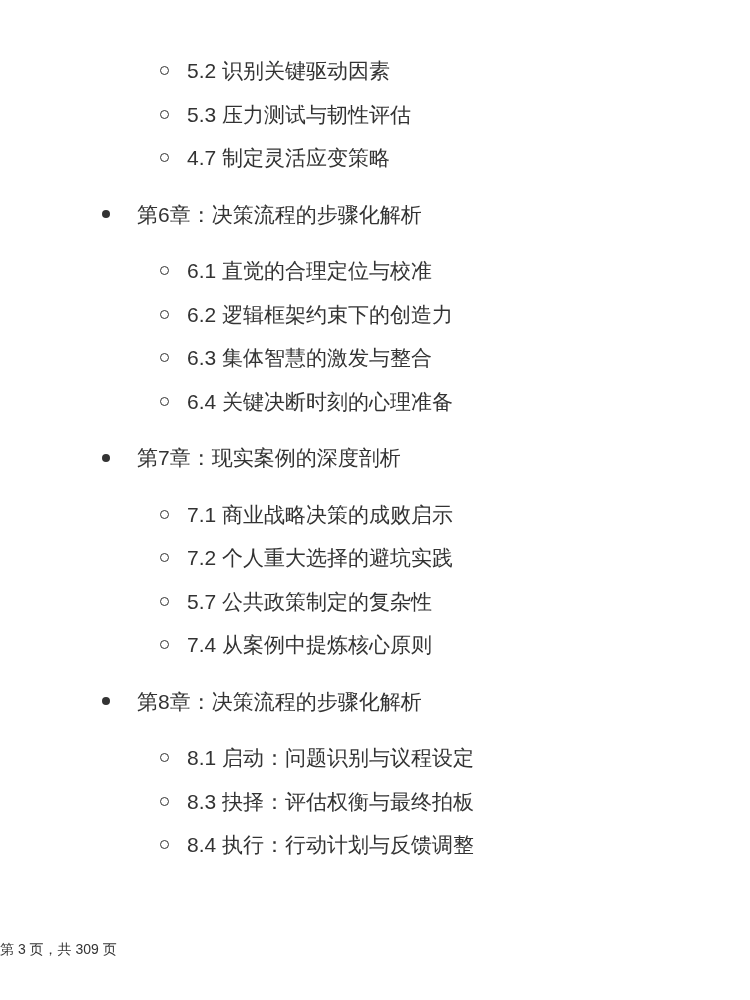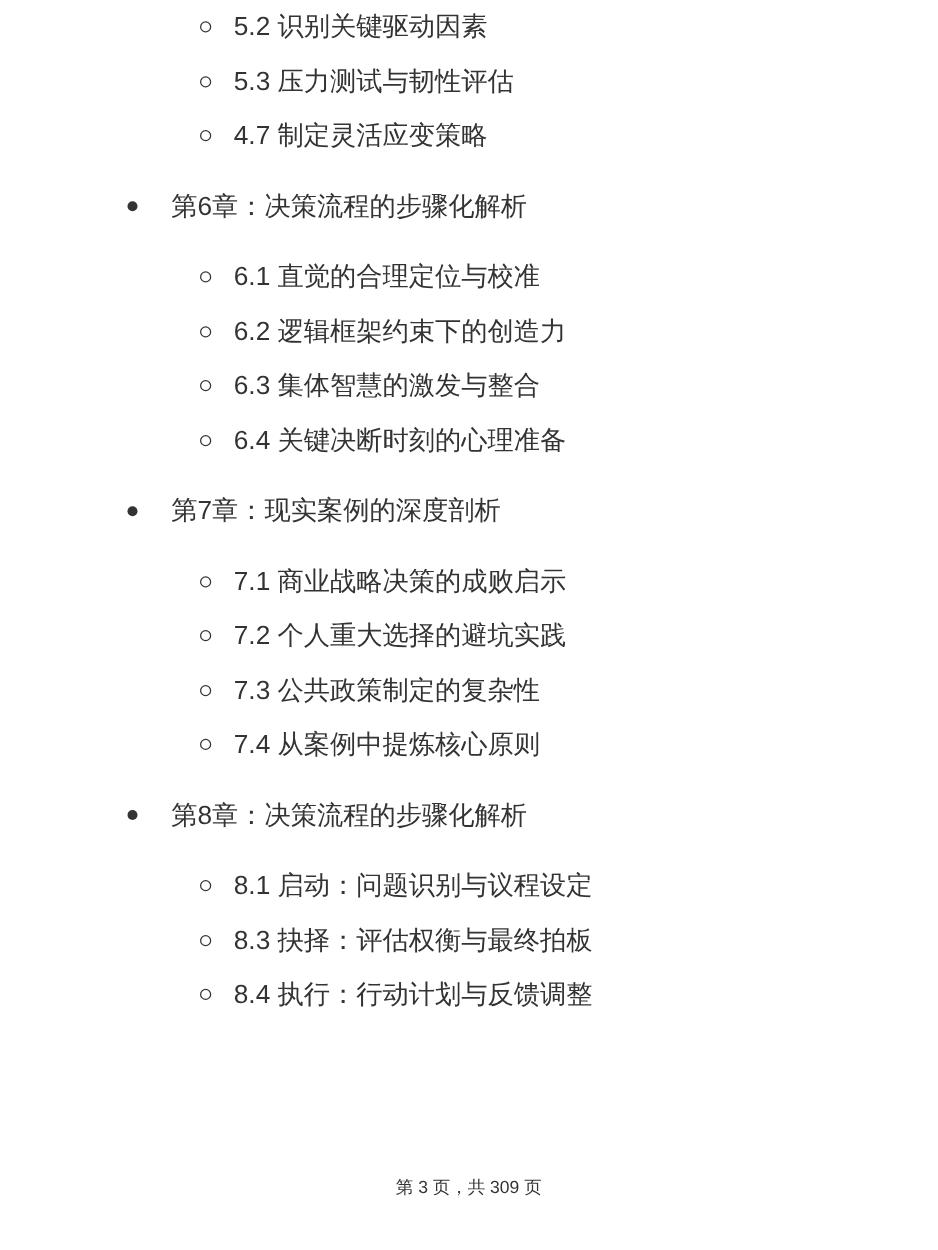--- a/index.html
+++ b/index.html
@@ -9,20 +9,21 @@
   }
   body {
     width: 750px;
     height: 1000px;
     position: relative;
     overflow: hidden;
     font-family: "Liberation Sans", "DejaVu Sans", sans-serif;
     color: #333333;
   }
   .content {
+    padding-top: 49px;
   }
   .row {
     display: flex;
     align-items: center;
     height: 43.5px;
     font-size: 21px;
     line-height: 1.4;
     white-space: nowrap;
   }
   .chapter-row {
@@ -51,21 +52,20 @@
     margin-left: 160px;
   }
   .sub-row .label {
     margin-left: 18px;
   }
   .footer {
     position: absolute;
     top: 941px;
     left: 0;
     width: 750px;
-    text-align: center;
     font-size: 14px;
     color: #333333;
   }
 </style>
 </head>
 <body>
 
 <div class="content">
 
   <div class="row sub-row">
@@ -109,21 +109,21 @@
   <div class="row sub-row">
     <span class="circle"></span>
     <span class="label">7.1 商业战略决策的成败启示</span>
   </div>
   <div class="row sub-row">
     <span class="circle"></span>
     <span class="label">7.2 个人重大选择的避坑实践</span>
   </div>
   <div class="row sub-row">
     <span class="circle"></span>
-    <span class="label">7.3 公共政策制定的复杂性</span>
+    <span class="label">5.7 公共政策制定的复杂性</span>
   </div>
   <div class="row sub-row">
     <span class="circle"></span>
     <span class="label">7.4 从案例中提炼核心原则</span>
   </div>
 
   <div class="row chapter-row">
     <span class="bullet"></span>
     <span class="label">第8章：决策流程的步骤化解析</span>
   </div>

